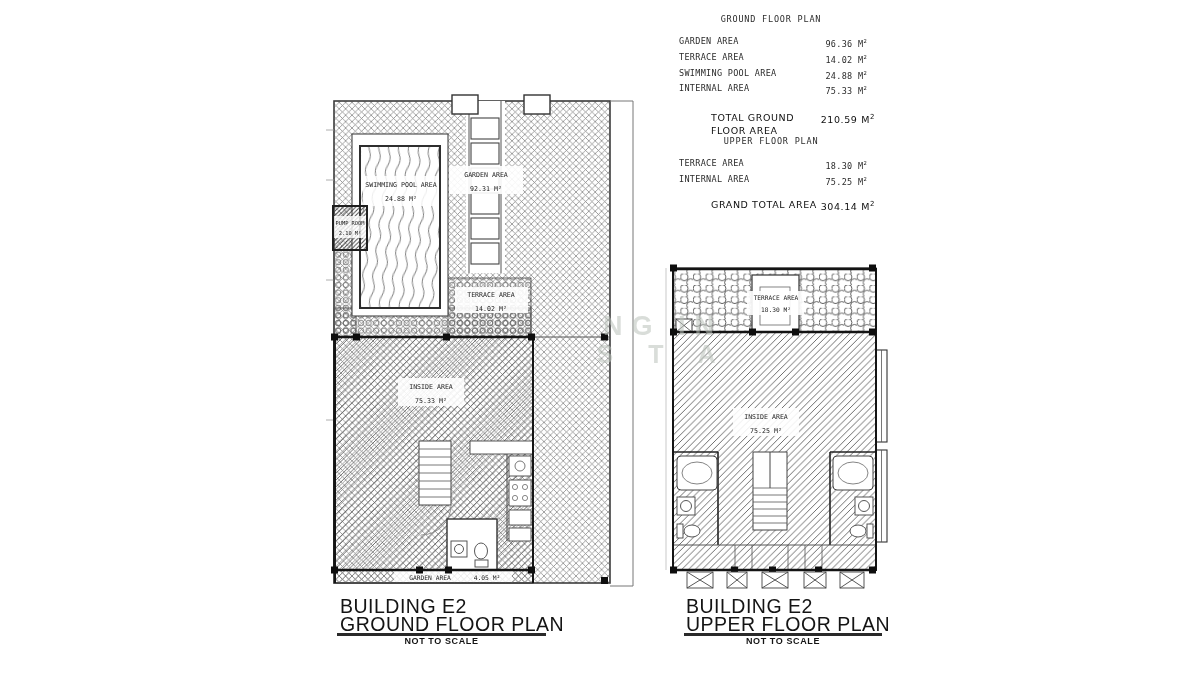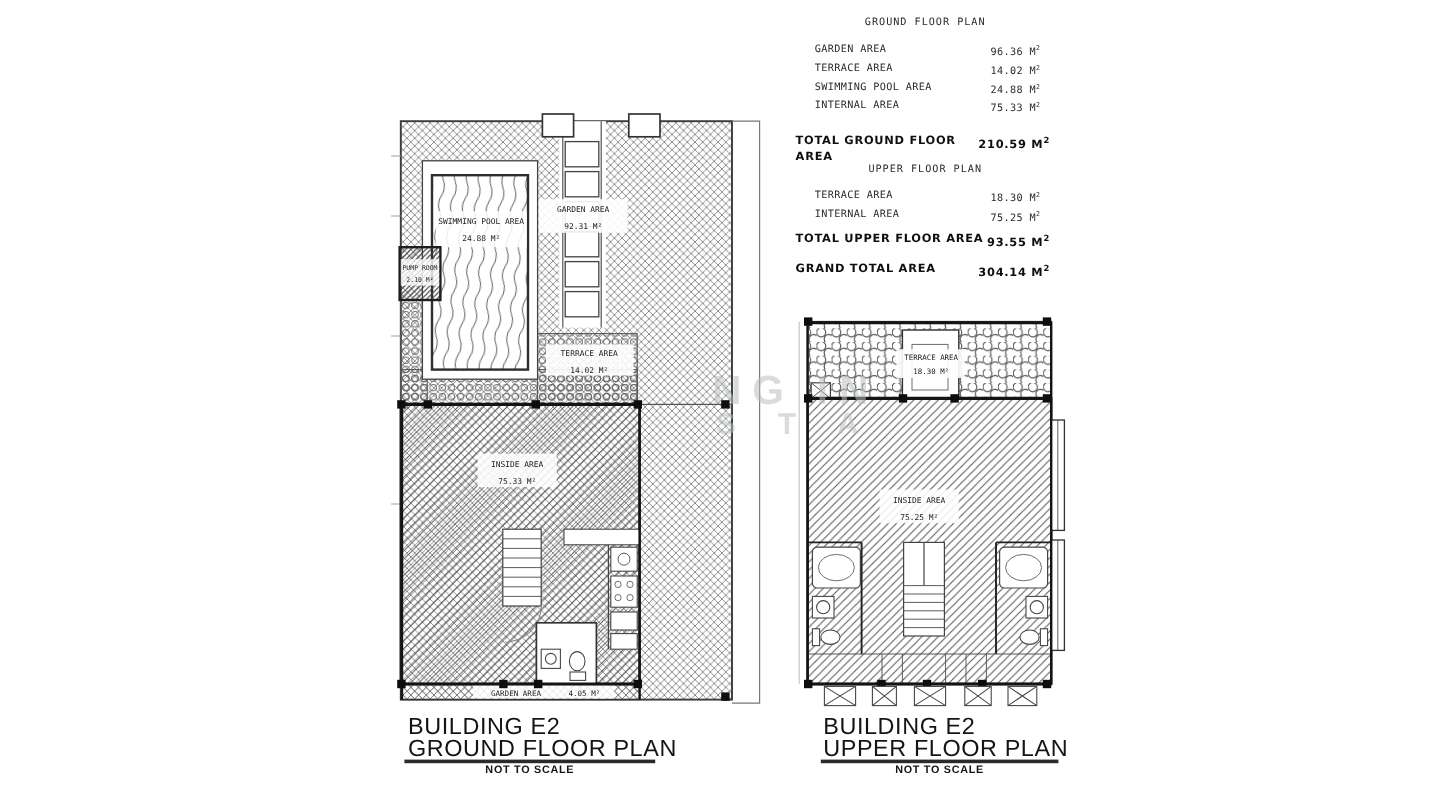--- a/index.html
+++ b/index.html
@@ -5,35 +5,35 @@
   html,body{margin:0;padding:0;background:#fff;}
   #canvas{position:relative;width:1200px;height:675px;background:#ffffff;overflow:hidden;
           font-family:"Liberation Sans",sans-serif;}
   
   .tbl{position:absolute;font-family:"DejaVu Sans Mono",monospace;font-size:8.5px;
        letter-spacing:.3px;color:#2b2b2b;}
   .tbl-title{text-align:center;font-size:8.5px;letter-spacing:.8px;margin-bottom:11px;}
   .row{display:flex;justify-content:space-between;line-height:13px;padding:0 12px 0 16px;}
   .row .val{white-space:nowrap;}
   .row sup{font-size:5.5px;}
-  .row.total{font-family:"DejaVu Sans",sans-serif;font-weight:700;font-size:9.5px;
-             letter-spacing:.6px;color:#0f0f0f;padding:0 4px 0 0;margin-top:13px;}
+  .row.total{font-family:"DejaVu Sans",sans-serif;font-weight:400;font-size:9.5px;
+             letter-spacing:.6px;color:#0f0f0f;padding:0 4px 0 0;margin-top:13px;margin-left:48px;}
   .row.total sup{font-size:7px;}
   
   .plan-title{position:absolute;font-weight:400;font-size:19.5px;letter-spacing:.5px;
               color:#141414;line-height:17.5px;white-space:nowrap;
               font-family:"Liberation Sans",sans-serif;}
   .title-underline{position:absolute;height:2.5px;background:#2a2a2a;}
   .scale-note{position:absolute;font-weight:700;font-size:9px;letter-spacing:.6px;
               color:#141414;text-align:center;}
   
   .watermark{position:absolute;left:538px;top:312px;width:250px;height:64px;
              color:rgba(185,193,186,.55);font-weight:800;text-align:center;
              line-height:28px;pointer-events:none;}
-  .watermark .w1{font-size:34px;letter-spacing:9px;}
+  .watermark .w1{font-size:27px;letter-spacing:9px;}
   .watermark .w2{font-size:25px;letter-spacing:14px;}
   svg text{font-family:"DejaVu Sans Mono",monospace;fill:#222;}
 </style>
 </head>
 <body>
 
 <div id="canvas">
 
   <svg width="1200" height="675" viewBox="0 0 1200 675" style="position:absolute;left:0;top:0">
     <defs>
@@ -344,24 +344,20 @@
   <div class="tbl" style="left:663px;top:136px;width:216px;">
     <div class="tbl-title">UPPER FLOOR PLAN</div>
     <div class="row">
       <span class="lbl">TERRACE AREA</span>
       <span class="val"><span>18.30 M</span><sup>2</sup></span>
     </div>
     <div class="row">
       <span class="lbl">INTERNAL AREA</span>
       <span class="val"><span>75.25 M</span><sup>2</sup></span>
     </div>
-    <div class="row total" style="margin-top:4px;">
-      <span class="lbl">TOTAL UPPER FLOOR AREA</span>
-      <span class="val"><span>93.55 M</span><sup>2</sup></span>
-    </div>
     <div class="row total" style="margin-top:9px;">
       <span class="lbl">GRAND TOTAL AREA</span>
       <span class="val"><span>304.14 M</span><sup>2</sup></span>
     </div>
   </div>
 
   <div class="plan-title" style="left:340px;top:598px;">
     <div>BUILDING E2</div>
     <div>GROUND FLOOR PLAN</div>
   </div>

